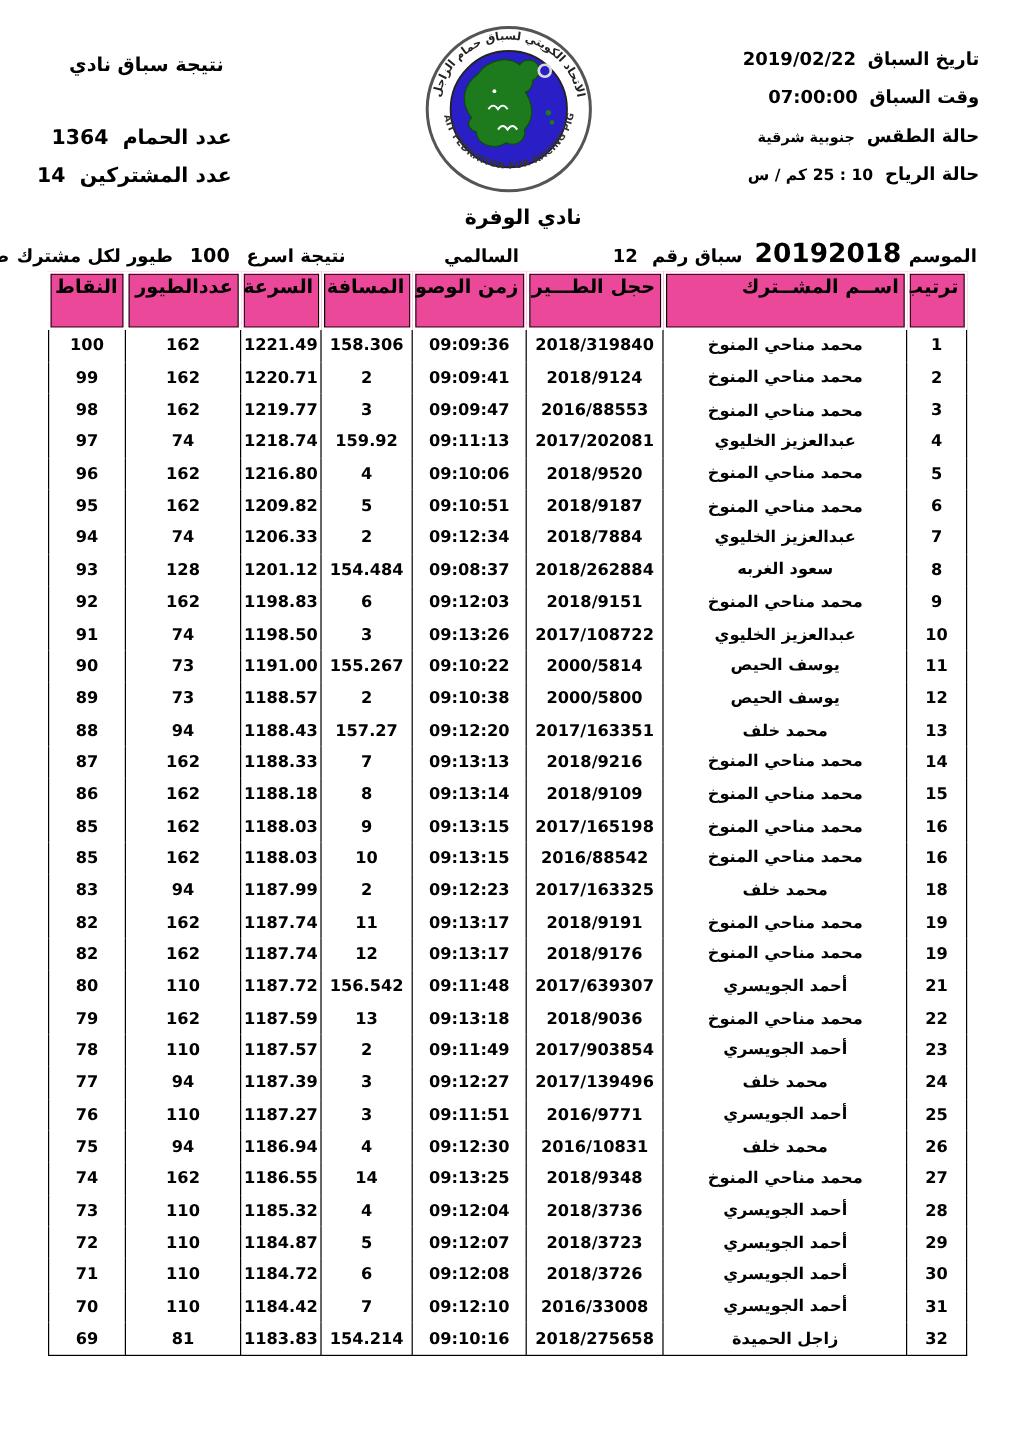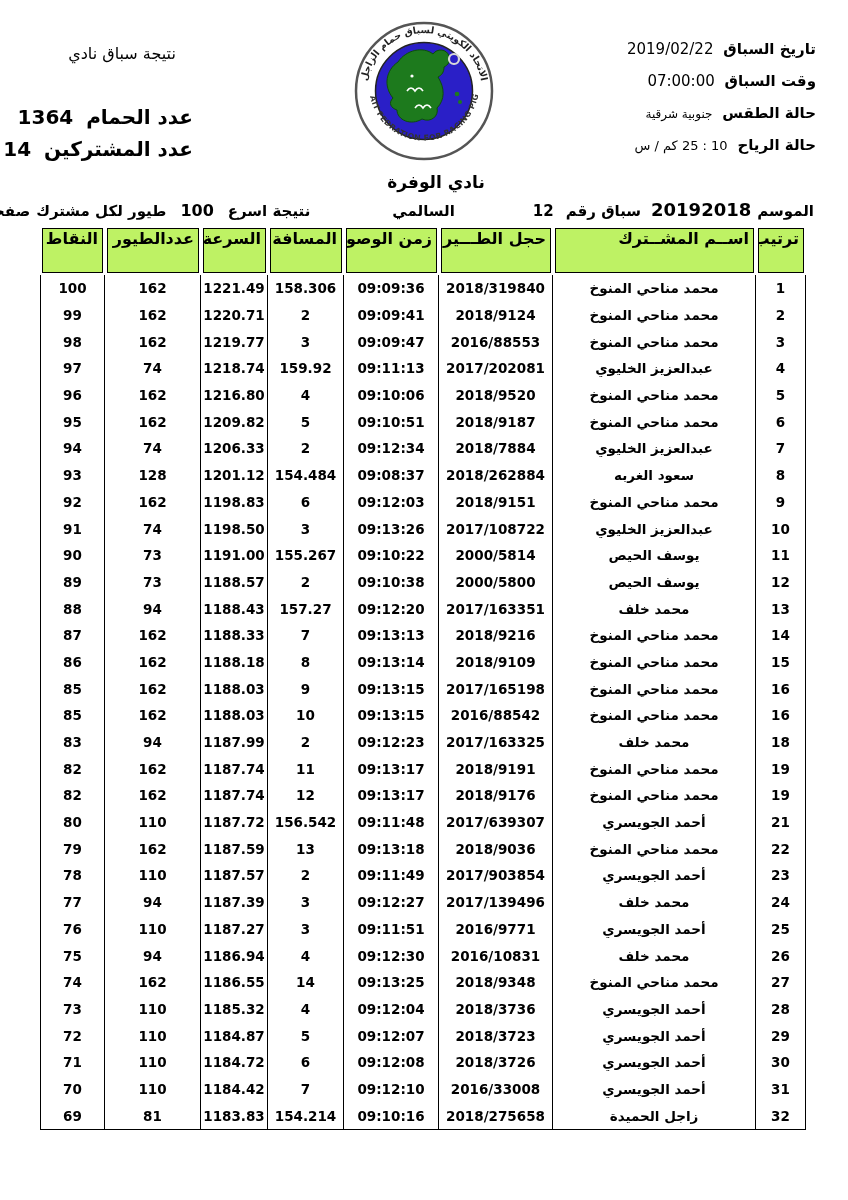--- a/index.html
+++ b/index.html
@@ -1,32 +1,32 @@
 <!DOCTYPE html>
 <html lang="ar"><head>
 <meta charset="utf-8">
 <style>
   html,body{margin:0;padding:0;background:#fff;}
   body{font-family:"DejaVu Sans",sans-serif;color:#000;}
   .page{position:relative;width:848px;height:1200px;background:#fff;overflow:hidden;}
 
   
   .report-title{position:absolute;left:57px;top:44px;width:130px;text-align:center;
-    font-weight:normal;font-size:16px;direction:rtl;}
+    font-weight:bold;font-size:16px;direction:rtl;}
   .count-line{position:absolute;left:0;width:193px;direction:rtl;text-align:right;
-    font-weight:bold;font-size:20px;}
+    font-weight:bold;font-size:17px;}
   .count-pigeons{top:105px;}
   .count-participants{top:137px;}
   .count-line .val{margin-right:6px;}
 
   
   .hdr-right-line{position:absolute;left:560px;width:256px;direction:rtl;text-align:right;
     font-size:15px;}
   .hdr-right-line .lbl{font-weight:bold;}
-  .hdr-right-line .val{font-weight:normal;margin-right:5px;}
+  .hdr-right-line .val{font-weight:bold;margin-right:5px;}
   .line-date{top:40px;}
   .line-time{top:72px;}
   .line-weather{top:104px;}
   .line-wind{top:136px;}
   .line-weather .val{font-size:12px;text-align:right;}
   .line-wind .val{font-size:13px;}
 
   
   .logo{position:absolute;left:353px;top:20px;width:142px;height:142px;}
 
@@ -34,27 +34,27 @@
   .club-name{position:absolute;top:172px;left:12px;width:848px;text-align:center;
     font-weight:bold;font-size:17px;direction:rtl;}
   .season-row{position:absolute;top:199px;left:40px;width:774px;direction:rtl;
     display:flex;align-items:baseline;font-weight:bold;font-size:15px;white-space:nowrap;}
   .season-row .ml6{margin-left:6px;}
   .season-row .ml10{margin-left:10px;}
   .season-row .ml12{margin-left:12px;}
   .season-row .ml14{margin-left:14px;}
   .season-row .ml78{margin-left:78px;}
   .season-row .ml82{margin-left:82px;}
-  .season-value{font-size:18px;}
+  .season-value{font-size:22px;}
   .fastest-count{font-size:16px;}
 
   
   table.results{position:absolute;top:226px;left:40px;width:766px;table-layout:fixed;
     border-collapse:separate;border-spacing:0;}
-  table.results th{background:#bef264;border:2px solid #fff;box-shadow:inset 0 0 0 1px #000;
+  table.results th{background:#ec4899;border:2px solid #fff;box-shadow:inset 0 0 0 1px #000;
     height:44px;vertical-align:top;font-weight:bold;font-size:16px;direction:rtl;
     text-align:right;padding:1px 5px 0 0;overflow:hidden;white-space:nowrap;}
   table.results td{border-right:1px solid #000;height:26.7px;font-weight:bold;font-size:13.5px;
     text-align:center;padding:0;vertical-align:middle;overflow:hidden;white-space:nowrap;}
   table.results td:first-child{border-left:1px solid #000;}
   table.results tbody tr:last-child td{border-bottom:1px solid #000;}
   td.c-ring{direction:ltr;text-align:right;padding-right:10px;}
   td.c-name{direction:rtl;text-align:right;padding-right:14px;font-size:13px;}
 </style>
 </head>

